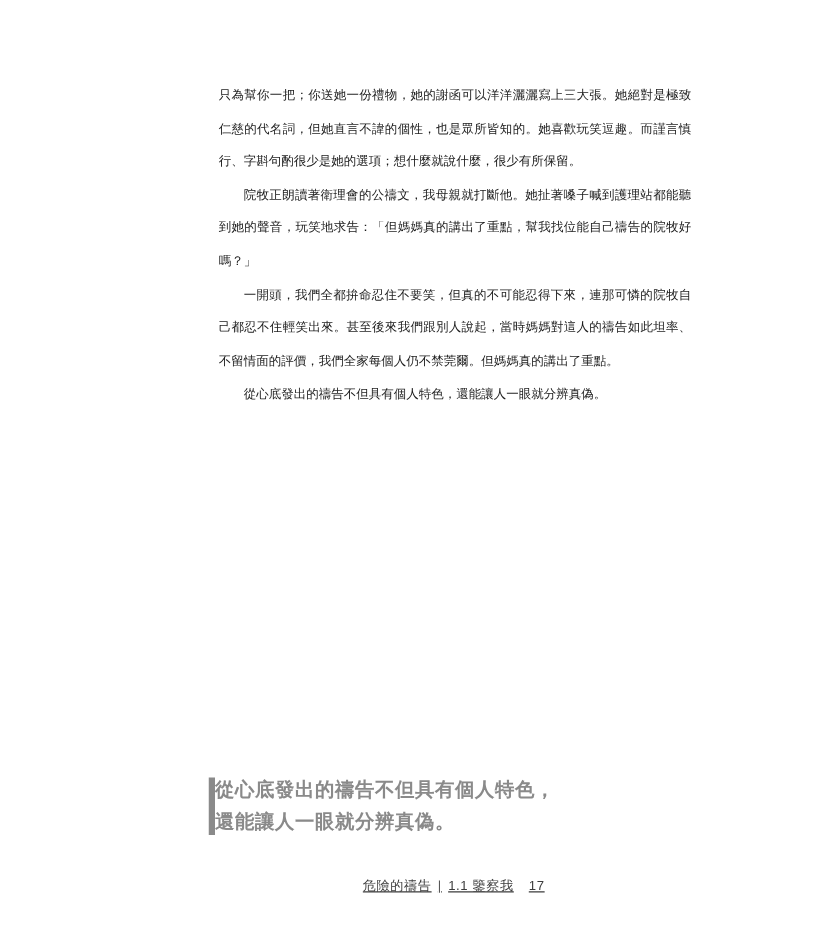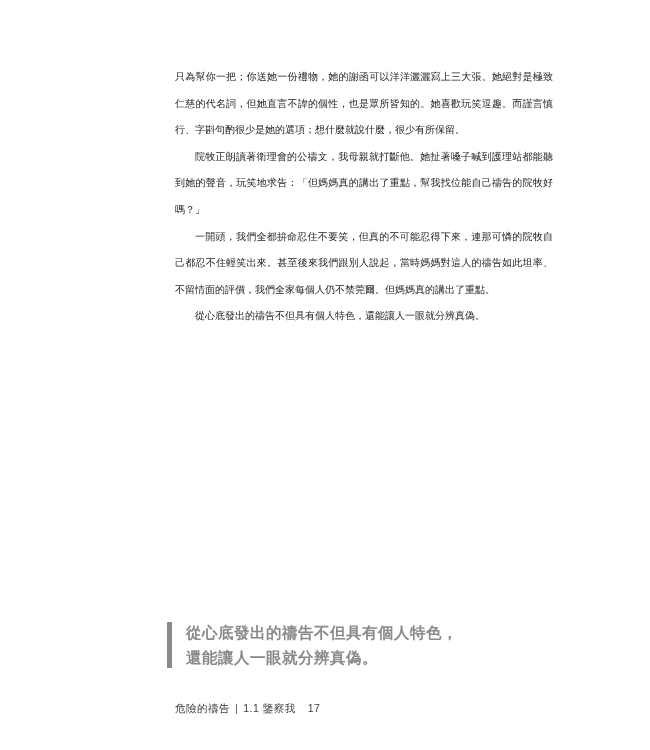--- a/index.html
+++ b/index.html
@@ -41,36 +41,36 @@
     top: 620px;
     display: flex;
     align-items: stretch;
   }
   .quote-bar {
     width: 5px;
     background: #8a8a8a;
     margin: 2px 0;
   }
   .quote-lines {
-    padding-left: 14px;
     font-size: 15.5px;
     font-weight: bold;
     line-height: 25px;
     color: #8a8a8a;
     letter-spacing: 0.5px;
   }
   .footer {
     position: absolute;
     left: 175px;
     top: 702px;
     width: 376px;
-    text-align: left;
+    text-align: center;
     font-size: 10.5px;
     color: #3c3c3c;
     letter-spacing: 0.5px;
+    text-decoration: underline;
   }
   .footer .sep {
     margin: 0 5px;
     color: #555555;
   }
   .footer .page-num {
     margin-left: 12px;
   }
 </style>
 </head>

